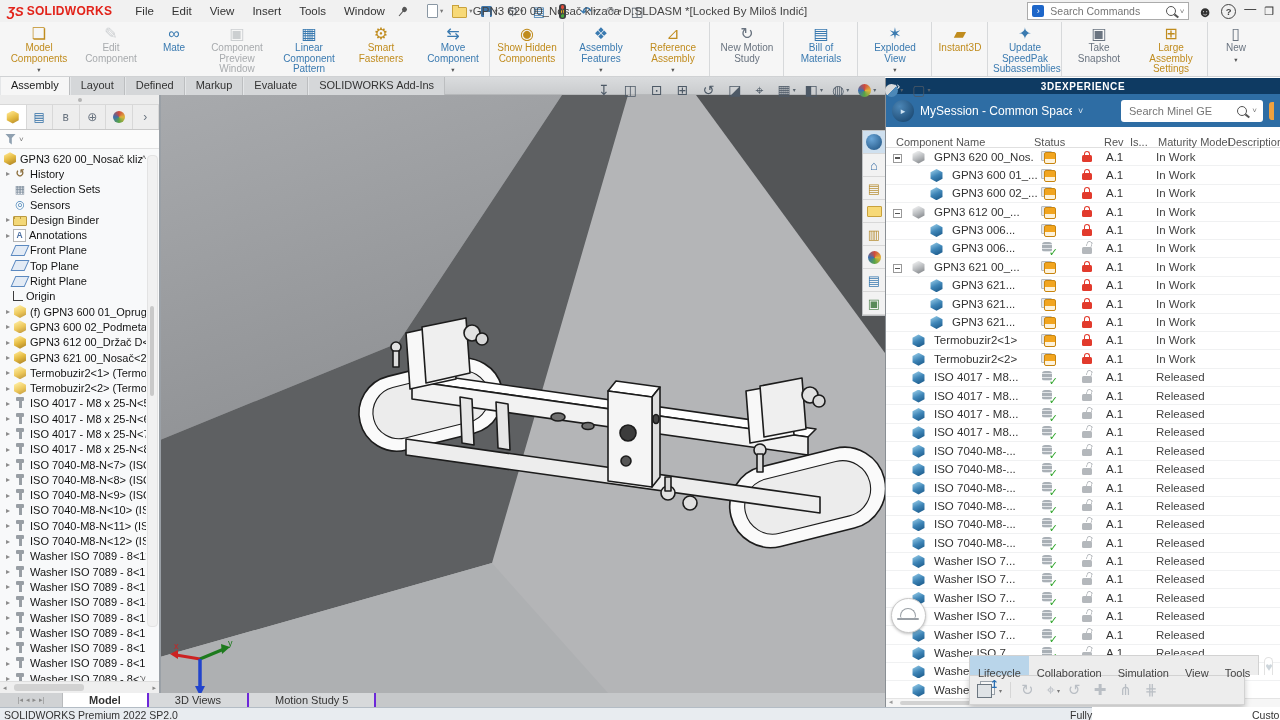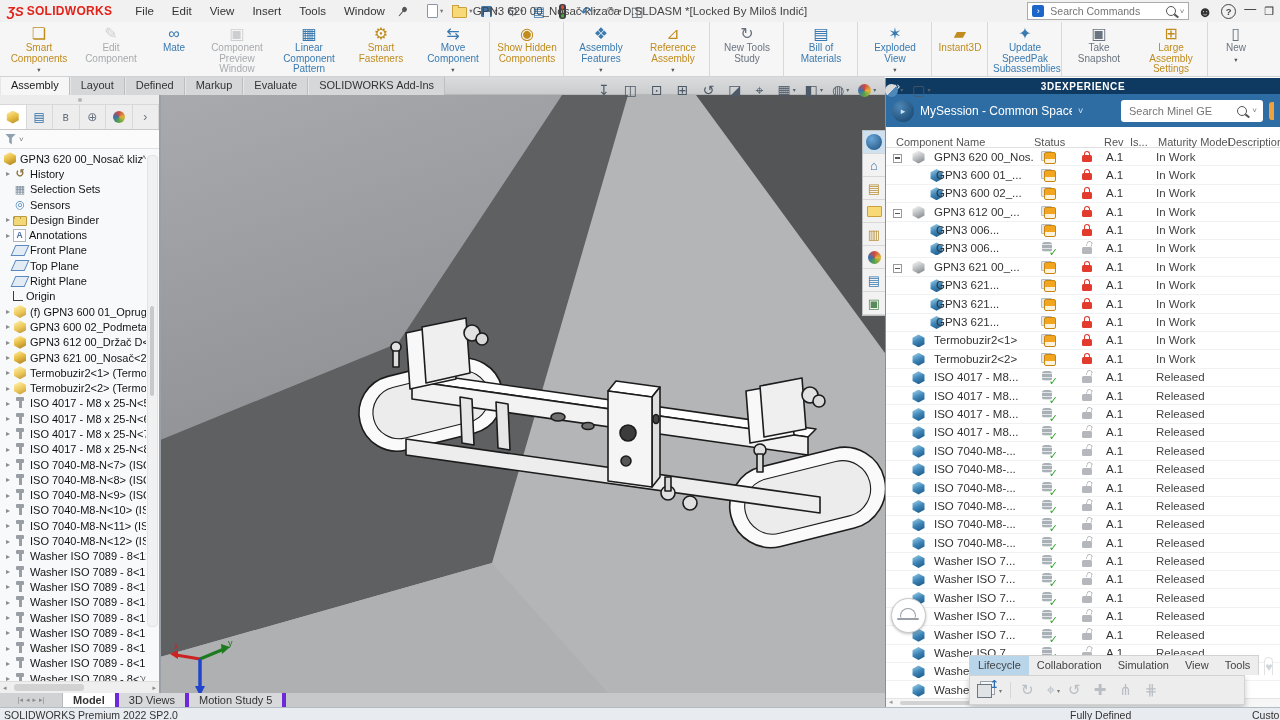--- a/index.html
+++ b/index.html
@@ -143,21 +143,21 @@
   .rrow{position:relative;height:18.4px;border-bottom:1px solid #f0f1f2;font-size:11.5px;color:#333;box-sizing:border-box}
   .rexp{position:absolute;top:4.5px}
   .expd{display:inline-block;width:9px;height:9px;border:1px solid #999;background:#fff;position:relative;box-sizing:border-box}
   .expd::after{content:"";position:absolute;left:1.2px;top:2.9px;width:4.6px;height:1.2px;background:#555}
   .lv1 .rexp{left:7px}
   .cb{position:absolute;top:2.5px;width:13px;height:13px;clip-path:polygon(50% 0,96% 25%,96% 75%,50% 100%,4% 75%,4% 25%)}
   .cb-part{background:linear-gradient(155deg,#85bede 15%,#3e85b7 50%,#1d5c8c 90%)}
   .cb-asm{background:linear-gradient(155deg,#e8e9ea 15%,#b4b7ba 55%,#83868a 90%)}
   .lv1 .cb{left:26px}.lv2 .cb{left:44px}
   .rname{position:absolute;top:2.5px;white-space:nowrap;overflow:hidden}
-  .lv1 .rname{left:48px;max-width:100px}.lv2 .rname{left:50px;max-width:86px}
+  .lv1 .rname{left:48px;max-width:100px}.lv2 .rname{left:66px;max-width:86px}
   .st{position:absolute;left:155px;top:2.5px;width:15px;height:13px}
   .st-save::before{content:"";position:absolute;left:0;top:0;width:9px;height:8px;background:#e3e6e9;border:1px solid #b8bcc0;border-radius:1px}
   .st-save::after{content:"";position:absolute;right:0;bottom:0;width:10px;height:10px;border:1px solid #c8850f;border-radius:2px;
                   background:linear-gradient(180deg,#f2a51f 58%,#fdf3dc 58%)}
   .st-sync::before{content:"";position:absolute;left:1px;top:0;width:10px;height:10px;border-radius:3px/2.5px;
                    background:repeating-linear-gradient(180deg,#a9b0b6 0 2.4px,#e2e5e8 2.4px 3.4px)}
   .st-sync::after{content:"✓";position:absolute;right:-2px;bottom:-4px;color:#2fa42b;font-size:11px;font-weight:bold}
   .lk{position:absolute;left:196px;top:2.5px;width:11px;height:13px}
   .lk::before{content:"";position:absolute;left:2px;top:0;width:6px;height:6px;border:1.6px solid;border-bottom:none;border-radius:3px 3px 0 0;box-sizing:border-box}
   .lk::after{content:"";position:absolute;left:0;top:4.5px;width:10px;height:7px;border-radius:1.5px}
@@ -166,44 +166,44 @@
   .rrev{position:absolute;left:220px;top:2.5px}
   .rstate{position:absolute;left:270px;top:2.5px;color:#444}
   .assistant{position:absolute;left:5px;top:520px;width:33px;height:33px;border-radius:50%;background:#fff;
              border:1px solid #c8c8c8;box-shadow:0 1px 3px rgba(0,0,0,.25);z-index:6}
   .assistant::before{content:"";position:absolute;left:8px;top:9px;width:16px;height:10px;border:1.5px solid #9aa0a6;
              border-bottom:none;border-radius:8px 8px 2px 2px;box-sizing:border-box}
   .assistant::after{content:"";position:absolute;left:5px;top:19px;width:22px;height:2px;background:#9aa0a6;border-radius:2px}
   .rp-toolbar{position:absolute;left:83px;top:577px;width:276px;z-index:5}
   .tt-row{display:flex;align-items:flex-end;height:20px}
   .tt-tabs{display:flex;background:#ededed;border:1px solid #d2d2d2;border-bottom:none;height:20px;box-sizing:border-box}
-  .tt-tab{padding:0 8px;font-size:11px;line-height:19px;color:#444;white-space:nowrap}
+  .tt-tab{padding:8px 8px;font-size:11px;line-height:19px;color:#444;white-space:nowrap}
   .tt-tab.active{background:#b9d5ea}
   .tt-heart{margin-left:5px;width:26px;height:17px;background:#fff;border:1px solid #e2e2e2;border-bottom:none;
             border-radius:9px 9px 0 0;display:flex;align-items:center;justify-content:center;color:#cdd5db;font-size:12px}
   .tt-actions{height:28px;background:#ededed;border:1px solid #d2d2d2;display:flex;align-items:center;padding:0 5px;gap:8px;
               box-shadow:0 3px 6px rgba(0,0,0,.22)}
   .act{display:flex;align-items:center;gap:2px;font-size:15px;color:#8d939a}
   .act.dis{color:#b9bec4}
   .act .acaret{font-size:6px;color:#777}
   .act-stack .ag{width:13px;height:12px;border:1.5px solid #6b7680;background:#dfe3e6;
                  box-shadow:3px -3px 0 -1px #f6f6f6,3px -3px 0 0 #9aa3ab;position:relative;margin:2px 5px 0 2px;display:inline-block}
   .act-stack .ag::after{content:"↥";position:absolute;right:-8px;top:-7px;color:#2a6eb2;font-size:11px;font-weight:bold}
   .act-stack{margin-right:2px;padding-right:8px;border-right:1px solid #d6d6d6}
   .rp-hscroll{position:absolute;left:0;bottom:0;width:100%;height:8px;background:#f6f6f6;border-top:1px solid #e4e4e4}
   .rp-hscroll::before{content:"◂";position:absolute;left:3px;top:-1px;font-size:7px;color:#9a9a9a}
   .rp-hscroll::after{content:"";position:absolute;left:14px;top:2px;width:130px;height:4px;background:#d2d2d2;border-radius:2px}
 
   
   .sheetbar{position:absolute;left:0;top:693px;width:885px;height:14px;background:#c6c8ca;display:flex;align-items:stretch}
   .sheetnav{width:62px;background:#d0d2d4;display:flex;align-items:center;justify-content:center;gap:3px;
             font-size:7px;color:#8a8a8a;border-right:1px solid #b9bbbd}
-  .sheettab{padding:0 10px;font-size:11px;line-height:14px;background:#d7d9db;border-right:4px solid #6d28d9;color:#333;white-space:nowrap}
+  .sheettab{padding:0 26px;font-size:11px;line-height:14px;background:#d7d9db;border-right:2px solid #6d28d9;color:#333;white-space:nowrap}
   .sheettab.active{background:#fff;font-weight:bold}
-  .statusbar{position:absolute;left:0;top:707px;width:1280px;height:13px;background:#e8ecf0;border-top:1px solid #b3bcc5;
+  .statusbar{position:absolute;left:0;top:707px;width:1092px;height:13px;background:#e8ecf0;border-top:1px solid #b3bcc5;
              font-size:10.5px;color:#333}
   .sb-left{position:absolute;left:4px;top:0.5px}
   .sb-center{position:absolute;left:1070px;top:0.5px}
   .sb-right{position:absolute;left:1252px;top:0.5px;width:28px;overflow:hidden;white-space:nowrap}
 </style>
 </head>
 <body>
 
 <div class="titlebar">
   <span class="dsmark">ƷS</span>
@@ -269,21 +269,21 @@
     <span class="sys-help">?</span>
     <span class="sys-min">—</span>
     <span class="sys-max">❐</span>
   </div>
 </div>
 
 <div class="ribbon">
 
 <div class="rbtn gold">
       <span class="rg gold">❏</span>
-      <span class="rlabel">Smart Components</span>
+      <span class="rlabel">Model Components</span>
       <span class="rcaret">▾</span>
     </div>
     <div class="rbtn gray disabled">
       <span class="rg gray disabled">✎</span>
       <span class="rlabel">Edit Component</span>
       <span class="rcaret" style="visibility: hidden;">▾</span>
     </div>
     <div class="rbtn blue">
       <span class="rg blue">∞</span>
       <span class="rlabel">Mate</span>
@@ -319,21 +319,21 @@
       <span class="rlabel">Assembly Features</span>
       <span class="rcaret">▾</span>
     </div>
     <div class="rbtn gold sep">
       <span class="rg gold sep">⊿</span>
       <span class="rlabel">Reference Assembly</span>
       <span class="rcaret">▾</span>
     </div>
     <div class="rbtn slate sep">
       <span class="rg slate sep">↻</span>
-      <span class="rlabel">New Tools Study</span>
+      <span class="rlabel">New Motion Study</span>
       <span class="rcaret" style="visibility: hidden;">▾</span>
     </div>
     <div class="rbtn blue sep">
       <span class="rg blue sep">▤</span>
       <span class="rlabel">Bill of Materials</span>
       <span class="rcaret" style="visibility: hidden;">▾</span>
     </div>
     <div class="rbtn blue sep">
       <span class="rg blue sep">✶</span>
       <span class="rlabel">Exploded View</span>

